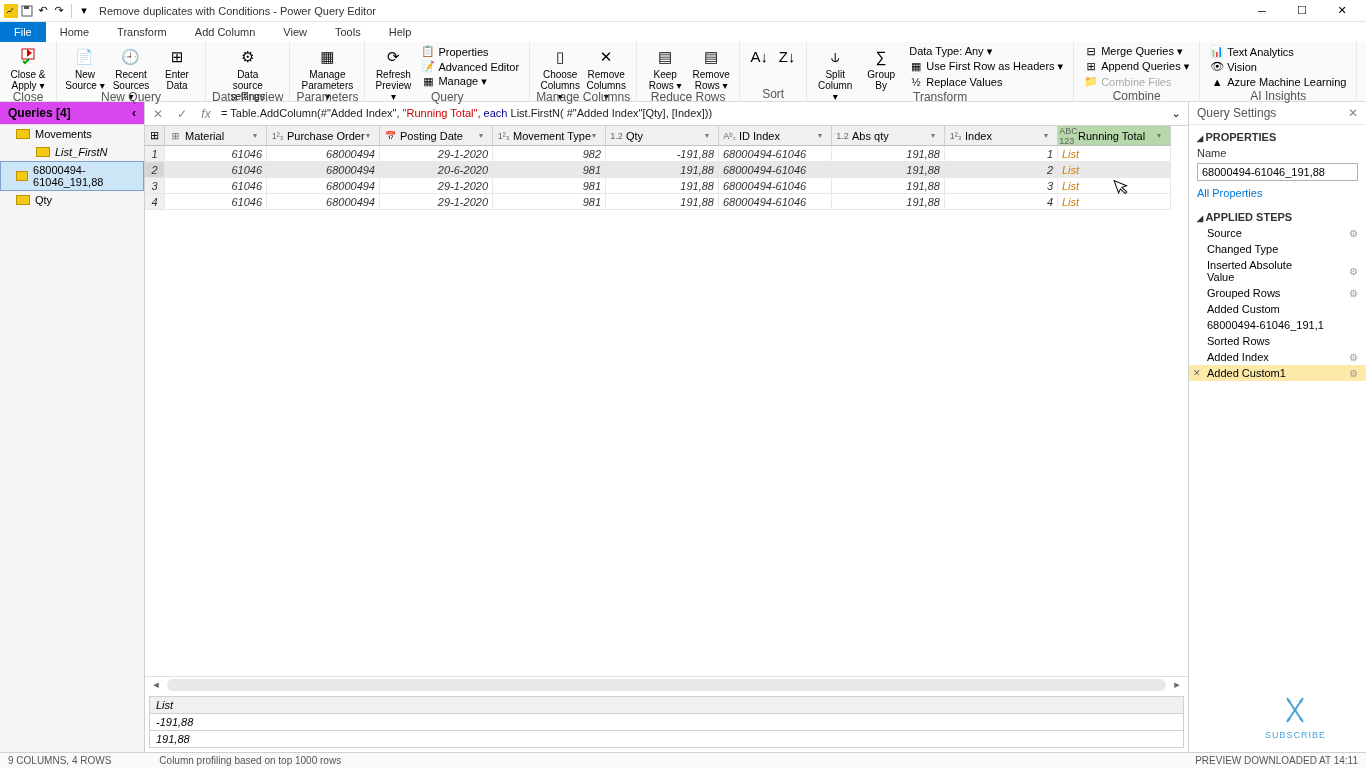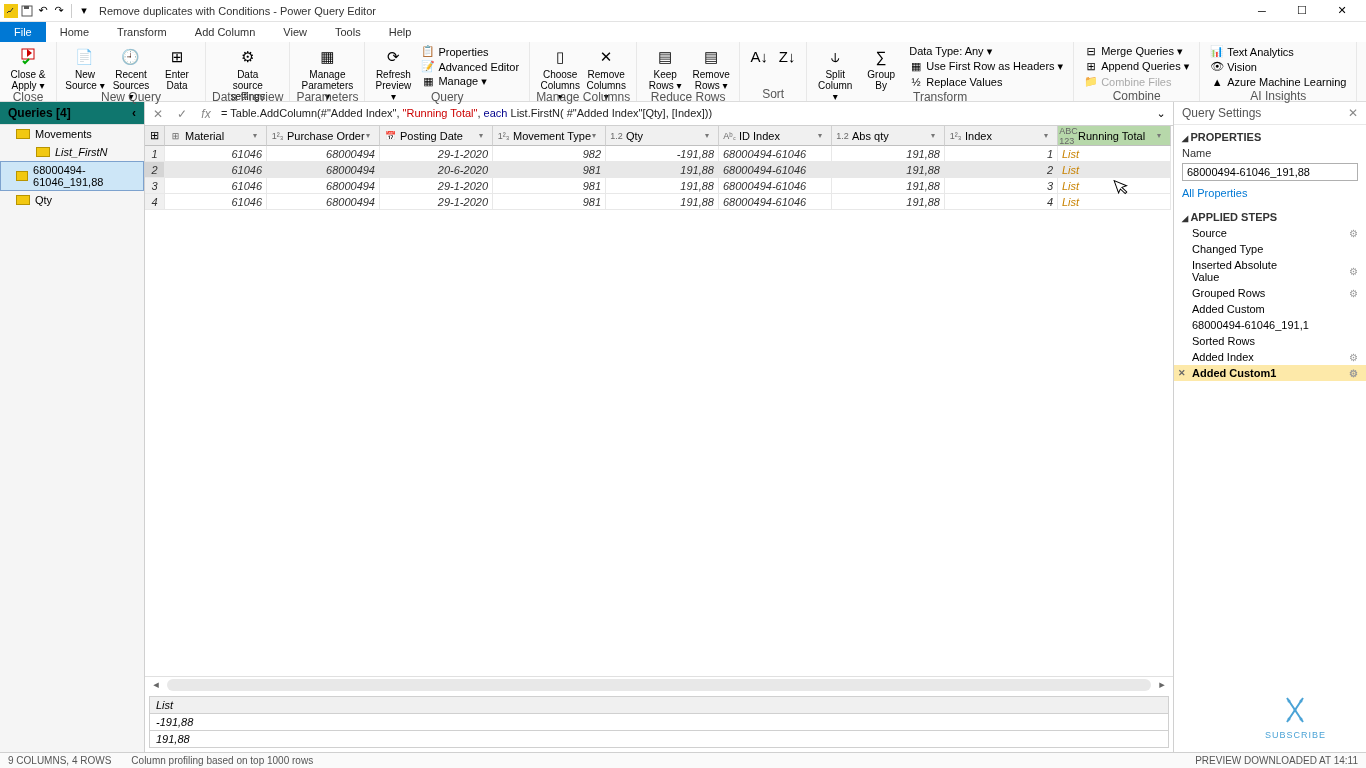--- a/index.html
+++ b/index.html
@@ -30,21 +30,21 @@
 .ribbon-mini-rows { display: flex; flex-direction: column; gap: 0; }
 .ribbon-btn-sm { display: flex; align-items: center; gap: 3px; padding: 1px 4px; font-size: 11px; height: 15px; white-space: nowrap; }
 .ribbon-btn-sm.disabled { color: #aaa; }
 .icon-sm { width: 14px; height: 14px; display: inline-flex; align-items: center; justify-content: center; font-size: 11px; }
 
 
 .main { display: flex; height: calc(768px - 22px - 20px - 60px - 16px); }
 
 
 .queries-panel { width: 145px; background: #f5f5f5; border-right: 1px solid #d0d0d0; display: flex; flex-direction: column; }
-.queries-header { display: flex; align-items: center; padding: 4px 8px; font-size: 12px; font-weight: 600; border-bottom: 1px solid #e0e0e0; background: #0f766e; gap: 16px; }
+.queries-header { display: flex; align-items: center; padding: 4px 8px; font-size: 12px; font-weight: 600; border-bottom: 1px solid #e0e0e0; background: #d946ef; gap: 16px; }
 .queries-header .chev { margin-left: auto; font-size: 12px; }
 .query-item { display: flex; align-items: center; gap: 5px; padding: 3px 8px 3px 16px; font-size: 11px; }
 .query-item.selected { background: #cde6f7; border: 1px solid #7da2ce; padding: 2px 7px 2px 15px; }
 .query-item.italic { font-style: italic; margin-left: 20px; }
 .qi-icon { width: 14px; height: 10px; background: #f2c811; border: 1px solid #b89400; }
 
 
 .center { flex: 1; display: flex; flex-direction: column; overflow: hidden; }
 .formulabar { height: 24px; display: flex; align-items: center; border-bottom: 1px solid #d0d0d0; background: #fff; padding: 0 4px; gap: 6px; }
 .fb-btn { width: 18px; height: 18px; display: flex; align-items: center; justify-content: center; color: #888; font-size: 12px; }
@@ -68,35 +68,35 @@
 
 .hscroll { height: 16px; display: flex; align-items: center; padding: 0 4px; border-top: 1px solid #e0e0e0; }
 .hscroll-arrow { width: 14px; height: 14px; display: flex; align-items: center; justify-content: center; font-size: 11px; color: #666; }
 .hscroll-track { flex: 1; height: 12px; background: #e8e8e8; margin: 0 4px; border-radius: 6px; }
 
 .preview-tbl { margin: 4px; border: 1px solid #d0d0d0; border-collapse: collapse; }
 .preview-tbl th, .preview-tbl td { border: 1px solid #d0d0d0; padding: 2px 50px 2px 6px; font-size: 11px; text-align: left; font-style: italic; }
 .preview-tbl th { background: #f0f0f0; font-weight: normal; }
 
 
-.settings-panel { width: 193px; border-left: 1px solid #d0d0d0; background: #fff; display: flex; flex-direction: column; }
+.settings-panel { width: 178px; border-left: 1px solid #d0d0d0; background: #fff; display: flex; flex-direction: column; }
 .sp-header { display: flex; align-items: center; padding: 4px 8px; font-size: 12px; color: #555; border-bottom: 1px solid #e8e8e8; }
 .sp-header .x { margin-left: auto; font-size: 12px; color: #888; }
 .sp-section-h { font-size: 11px; font-weight: 700; color: #333; padding: 6px 8px 2px; }
 .sp-section-h::before { content: "◢ "; font-size: 8px; }
 .sp-name-label { font-size: 11px; padding: 2px 8px; color: #333; }
 .sp-name-input { margin: 2px 8px 4px; border: 1px solid #b0b0b0; padding: 2px 4px; font-size: 11px; width: calc(100% - 16px); }
 .sp-link { color: #0078d4; font-size: 11px; padding: 2px 8px 6px; }
 .step-item { display: flex; align-items: center; padding: 2px 8px 2px 18px; font-size: 11px; position: relative; gap: 44px; }
 .step-item .gear { margin-left: auto; color: #999; font-size: 10px; }
-.step-item.selected { background: #fde9a9; font-weight: bold; }
+.step-item.selected { background: #fde9a9; }
 .step-item.selected::before { content: "✕"; position: absolute; left: 4px; font-size: 9px; color: #666; }
 
 
-.statusbar { position: absolute; bottom: 0; left: 0; right: 0; height: 16px; background: #fafafa; border-top: 1px solid #d0d0d0; display: flex; align-items: center; padding: 0 8px; font-size: 10px; color: #555; }
+.statusbar { position: absolute; bottom: 0; left: 0; right: 0; height: 16px; background: #fafafa; border-top: 1px solid #d0d0d0; display: flex; align-items: center; padding: 0 8px; font-size: 10px; color: #555; gap: 28px; }
 .statusbar .right { margin-left: auto; }
 
 .subscribe-logo { position: absolute; bottom: 28px; right: 40px; display: flex; flex-direction: column; align-items: center; }
 .subscribe-logo .dna { width: 36px; height: 36px; display: flex; align-items: center; justify-content: center; color: #4ba3d6; }
 .subscribe-logo .txt { font-size: 9px; color: #4ba3d6; letter-spacing: 1px; margin-top: 2px; }
 
 .cursor-arrow { position: absolute; left: 1116px; top: 177px; pointer-events: none; font-size: 14px; color: #000; transform: rotate(-20deg); }
 </style>
 </head>
 <body>

